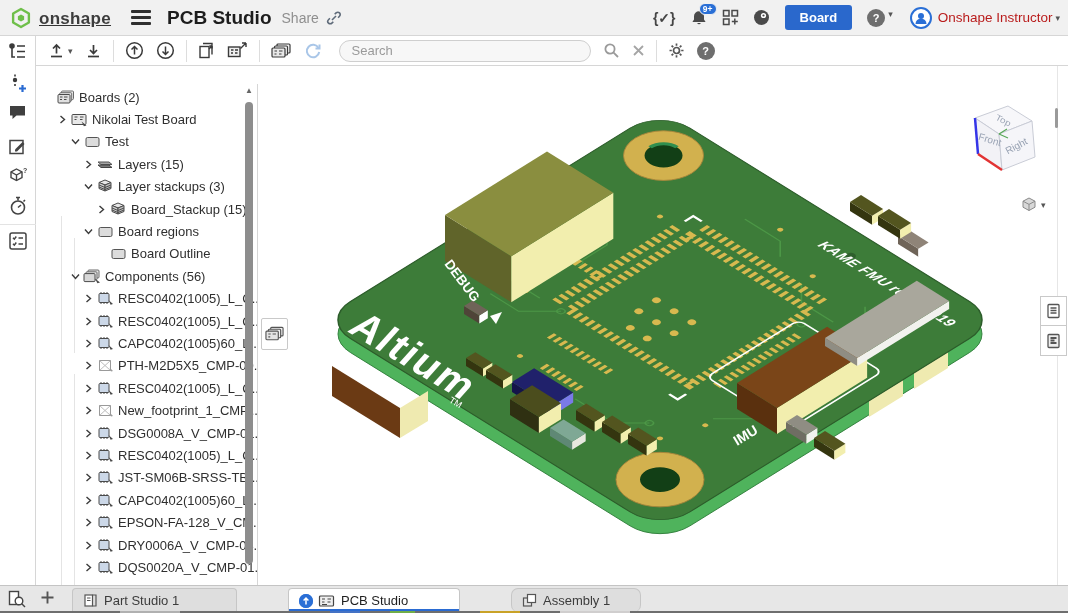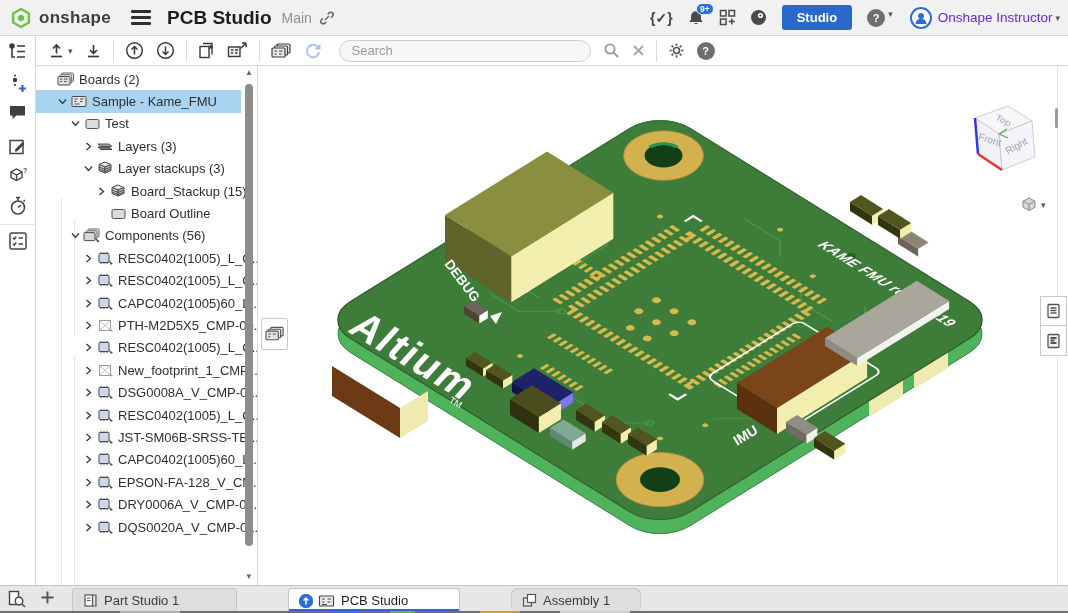--- a/index.html
+++ b/index.html
@@ -4,60 +4,60 @@
 <style>
   * { margin:0; padding:0; box-sizing:border-box; }
   html,body { background:#ffffff; }
   .window { position:relative; width:1068px; height:613px; background:#fff;
             font-family:"Liberation Sans",sans-serif; overflow:hidden; color:#333; }
 
   
   .header { position:absolute; left:0; top:0; width:1068px; height:36px;
             background:#f1f1f1; border-bottom:1px solid #d6d6d6;
             display:flex; align-items:center; }
-  .logo-wrap { display:flex; align-items:center; margin-left:10px; }
+  .logo-wrap { display:flex; align-items:flex-end; margin-left:10px;text-decoration:underline; }
   .logo-text { font-size:17px; font-weight:600; color:#3d3d3d; margin-left:7px; letter-spacing:.3px; }
   .hamburger { width:20px; height:15px; margin-left:20px; display:flex; flex-direction:column; justify-content:space-between; cursor:pointer;}
   .hamburger i { display:block; height:2.6px; background:#2f2f2f; border-radius:1px; }
   .doc-title { font-size:19px; font-weight:bold; color:#1d1d1d; margin-left:16px; }
   .ws-name { font-size:14px; color:#8f8f8f; margin-left:10px; }
   .hdr-right { margin-left:auto; display:flex; align-items:center; margin-right:8px; }
   .hdr-ic { margin:0 7px; position:relative; display:inline-flex; cursor:pointer; }
   .script-check { font-size:14px; font-weight:600; color:#454545; }
   .badge { position:absolute; top:-6px; right:-9px; background:#2a6fd6; color:#fff;
            font-size:8.5px; font-weight:bold; padding:1px 3px; border-radius:7px;
            border:1.5px solid #f1f1f1; line-height:1; }
   .share-btn { background:#2a68cc; color:#fff; font-size:13px; font-weight:bold;
                border:none; border-radius:3px; padding:5px 15px; margin:0 8px; cursor:pointer; }
   .help-circle { width:18px; height:18px; border-radius:50%; background:#6e6e6e; color:#fff;
                  font-size:11px; font-weight:bold; display:flex; align-items:center; justify-content:center; }
   .caret { font-size:9px; color:#555; margin-left:3px; }
   .avatar { width:22px; height:22px; border-radius:50%; border:2px solid #2a6fd6; background:#fff;
             display:flex; align-items:center; justify-content:center; margin:0 6px 0 10px; }
-  .user-name { font-size:13.5px; color:#6d28d9; }
+  .user-name { font-size:13.5px; color:#b91c1c; }
 
   
   .toolbar { position:absolute; left:36px; top:36px; width:1032px; height:30px; background:#fff;
              border-bottom:1px solid #d6d6d6; display:flex; align-items:center; padding-left:6px; }
   .tb-btn { display:inline-flex; align-items:center; justify-content:center; height:26px;
             padding:0 4px; margin:0 2px; cursor:pointer; border-radius:2px; }
   .sep { width:1px; height:22px; background:#ddd; margin:0 5px; }
   .search-box { width:252px; height:22px; border:1px solid #cfcfcf; border-radius:12px;
                 background:#f7f7f7; font-size:13px; padding:0 12px; margin-left:10px; color:#1d4ed8;
                 font-family:"Liberation Sans",sans-serif; outline:none; }
   .search-box::placeholder { color:#9a9a9a; }
 
   
   .left-strip { position:absolute; left:0; top:36px; width:36px; height:549px; background:#fff;
                 border-right:1px solid #d6d6d6; }
   .strip-ic { position:absolute; left:8px; width:20px; height:20px; cursor:pointer; }
   .strip-div { position:absolute; left:0; width:36px; height:1px; background:#e3e3e3; }
 
   
-  .tree-panel { position:absolute; left:36px; top:66px; width:222px; height:519px; background:#fff;
+  .tree-panel { position:absolute; left:36px; top:84px; width:222px; height:519px; background:#fff;
                 border-right:1px solid #d6d6d6; overflow:hidden; }
   .tree-rows { position:absolute; left:0; top:2px; right:16px; }
   .tree-row { height:22.4px; display:flex; align-items:center; font-size:13px; color:#2f2f2f;
               white-space:nowrap; cursor:pointer; }
   .tree-row.sel { background:#a8d4f1; }
   .tree-row .chev { width:14px; display:inline-flex; justify-content:center; flex:none; }
   .tree-row .tico { width:20px; display:inline-flex; justify-content:center; flex:none; margin-right:3px; }
   .guide { position:absolute; width:1px; background:#e4e4e4; }
   .vscroll { position:absolute; right:2px; top:2px; width:12px; height:513px; }
   .vscroll .arr { position:absolute; left:0; width:12px; font-size:8px; color:#666; text-align:center; cursor:pointer;}
@@ -104,21 +104,21 @@
         <path d="M12 8.2 L15.4 10.1 V13.9 L12 15.8 L8.6 13.9 V10.1 Z" fill="#6fbf4a"></path>
       </svg>
       <span class="logo-text">onshape</span>
     </div>
     <div class="hamburger">
         <i></i>
         <i></i>
         <i></i>
       </div>
     <span class="doc-title">PCB Studio</span>
-    <span class="ws-name">Main</span>
+    <span class="ws-name">Share</span>
     <span class="hdr-ic">
       <svg width="16" height="16" viewBox="0 0 16 16">
           <path d="M6 10l4-4" stroke="#5f6b7a" stroke-width="1.6" fill="none"></path>
           <path d="M8.7 4.3l1.4-1.4a2.4 2.4 0 0 1 3.4 3.4L12.1 7.7M7.3 11.7l-1.4 1.4a2.4 2.4 0 0 1-3.4-3.4l1.4-1.4" stroke="#5f6b7a" stroke-width="1.6" fill="none"></path>
         </svg>
     </span>
 
     <div class="hdr-right">
       <span class="hdr-ic script-check">{✓}</span>
       <span class="hdr-ic">
@@ -136,21 +136,21 @@
             <path d="M12.8 9.5v6M9.8 12.5h6"></path>
           </svg>
       </span>
       <span class="hdr-ic">
         <svg width="17" height="17" viewBox="0 0 17 17">
             <circle cx="8.5" cy="8.5" r="7.5" fill="#4a4a4a"></circle>
             <circle cx="10.5" cy="6.5" r="2.6" fill="#fff"></circle>
             <circle cx="10.5" cy="6.5" r="1.1" fill="#4a4a4a"></circle>
           </svg>
       </span>
-      <button class="share-btn">Studio</button>
+      <button class="share-btn">Board</button>
       <span class="hdr-ic">
         <span class="help-circle">?</span>
         <span class="caret">▾</span>
       </span>
       <span class="avatar">
         <svg width="14" height="14" viewBox="0 0 14 14">
             <circle cx="7" cy="5" r="3" fill="#2a6fd6"></circle>
             <path d="M1.5 13a5.5 5.5 0 0 1 11 0z" fill="#2a6fd6"></path>
           </svg>
       </span>
@@ -298,33 +298,34 @@
           <span class="tico">
             <svg width="18" height="15" viewBox="0 0 18 15">
               <rect x="4.5" y="1" width="12" height="8.5" rx="1" fill="#ececec" stroke="#6a6a6a"></rect>
               <rect x="2.7" y="2.7" width="12" height="8.5" rx="1" fill="#ececec" stroke="#6a6a6a"></rect>
               <rect x="1" y="4.5" width="12" height="8.5" rx="1" fill="#e0e0e0" stroke="#4a4a4a"></rect>
               <path d="M3 7h2.5M3 9.5h2M7 7h3.5M7 9.5h2.5" stroke="#4a4a4a" fill="none"></path>
             </svg>
           </span>
           <span>Boards (2)</span>
         </div>
-        <div class="tree-row sel" style="padding-left: 19px;">
-          <span class="chev">
-            <svg width="9" height="9" viewBox="0 0 9 9">
-              <path d="M1 2.5l3.5 4 3.5-4" fill="none" stroke="#3c3c3c" stroke-width="1.4"></path>
-            </svg>
-          </span>
-          <span class="tico">
-            <svg width="16" height="13" viewBox="0 0 16 13">
+        <div class="tree-row" style="padding-left: 19px;">
+          <span class="chev">
+            <svg width="9" height="9" viewBox="0 0 9 9">
+              <path d="M2.5 1l4 3.5-4 3.5" fill="none" stroke="#3c3c3c" stroke-width="1.4"></path>
+            </svg>
+          </span>
+          <span class="tico">
+            <svg width="17" height="14" viewBox="0 0 17 14">
               <rect x="1" y="1.5" width="14" height="10" rx="1" fill="#e8e8e8" stroke="#4a4a4a"></rect>
-              <path d="M3.5 4h3M3.5 6.5h2M9 4h3.5M9 6.5h2.5M3.5 9h5" stroke="#4a4a4a" fill="none"></path>
-            </svg>
-          </span>
-          <span>Sample - Kame_FMU</span>
+              <path d="M3.5 4h3M3.5 6.5h2M9 4h3.5M9 6.5h2.5" stroke="#4a4a4a" fill="none"></path>
+              <path d="M10.5 8.5l5 4-2.6.8z" fill="#4a4a4a"></path>
+            </svg>
+          </span>
+          <span>Nikolai Test Board</span>
         </div>
         <div class="tree-row" style="padding-left: 32px;">
           <span class="chev">
             <svg width="9" height="9" viewBox="0 0 9 9">
               <path d="M1 2.5l3.5 4 3.5-4" fill="none" stroke="#3c3c3c" stroke-width="1.4"></path>
             </svg>
           </span>
           <span class="tico">
             <svg width="15" height="12" viewBox="0 0 15 12">
               <rect x="1" y="1.5" width="13" height="9" rx="1.5" fill="#dcdcdc" stroke="#555"></rect>
@@ -337,21 +338,21 @@
             <svg width="9" height="9" viewBox="0 0 9 9">
               <path d="M2.5 1l4 3.5-4 3.5" fill="none" stroke="#3c3c3c" stroke-width="1.4"></path>
             </svg>
           </span>
           <span class="tico">
             <svg width="16" height="13" viewBox="0 0 16 13">
               <path d="M1 4h11l3 2.5H4z" fill="#a5a5a5" stroke="#555"></path>
               <path d="M1 7h11l3 2.5H4z" fill="#7a7a7a" stroke="#444"></path>
             </svg>
           </span>
-          <span>Layers (3)</span>
+          <span>Layers (15)</span>
         </div>
         <div class="tree-row" style="padding-left: 45px;">
           <span class="chev">
             <svg width="9" height="9" viewBox="0 0 9 9">
               <path d="M1 2.5l3.5 4 3.5-4" fill="none" stroke="#3c3c3c" stroke-width="1.4"></path>
             </svg>
           </span>
           <span class="tico">
             <svg width="16" height="15" viewBox="0 0 16 15">
               <path d="M8 1l6 2.5-6 2.5L2 3.5z" fill="#e8e8e8" stroke="#4a4a4a"></path>
@@ -370,20 +371,33 @@
           </span>
           <span class="tico">
             <svg width="16" height="15" viewBox="0 0 16 15">
               <path d="M8 1l6 2.5-6 2.5L2 3.5z" fill="#e8e8e8" stroke="#4a4a4a"></path>
               <path d="M2 3.5v6L8 12V6z" fill="#cfcfcf" stroke="#4a4a4a"></path>
               <path d="M14 3.5v6L8 12V6z" fill="#bdbdbd" stroke="#4a4a4a"></path>
               <path d="M2 6l6 2.5L14 6M2 8l6 2.5L14 8" stroke="#4a4a4a" fill="none"></path>
             </svg>
           </span>
           <span>Board_Stackup (15)</span>
+        </div>
+        <div class="tree-row" style="padding-left: 45px;">
+          <span class="chev">
+            <svg width="9" height="9" viewBox="0 0 9 9">
+              <path d="M1 2.5l3.5 4 3.5-4" fill="none" stroke="#3c3c3c" stroke-width="1.4"></path>
+            </svg>
+          </span>
+          <span class="tico">
+            <svg width="15" height="12" viewBox="0 0 15 12">
+              <rect x="1" y="1.5" width="13" height="9" rx="1.5" fill="#dcdcdc" stroke="#555"></rect>
+            </svg>
+          </span>
+          <span>Board regions</span>
         </div>
         <div class="tree-row" style="padding-left: 58px;">
           <span class="chev"></span>
           <span class="tico">
             <svg width="15" height="12" viewBox="0 0 15 12">
               <rect x="1" y="1.5" width="13" height="9" rx="1.5" fill="#dcdcdc" stroke="#555"></rect>
             </svg>
           </span>
           <span>Board Outline</span>
         </div>

